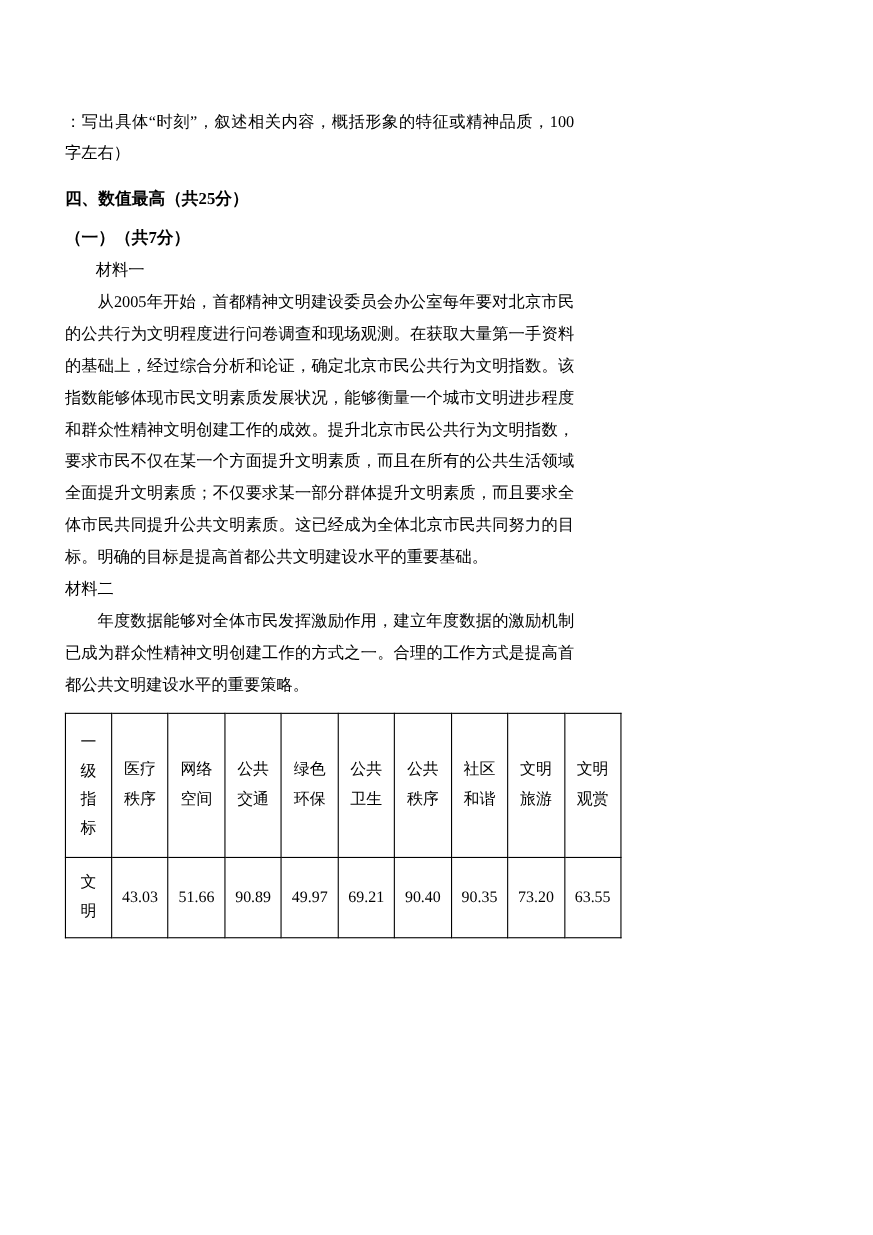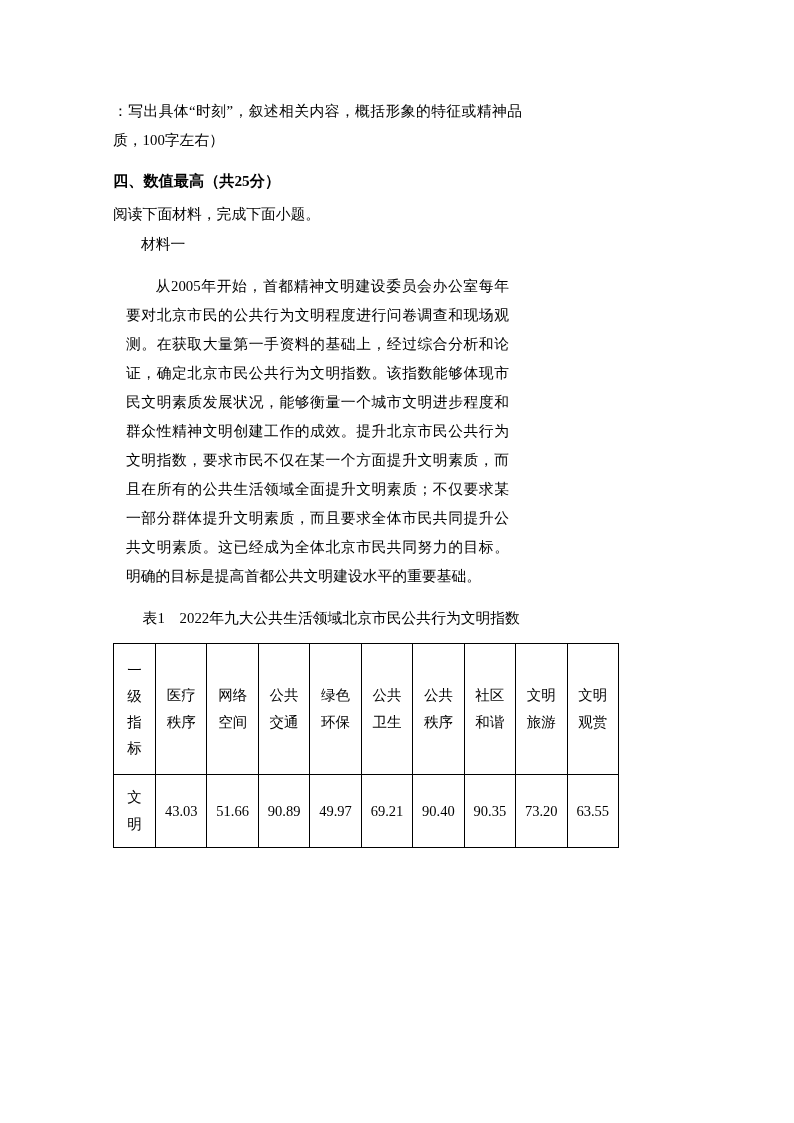--- a/index.html
+++ b/index.html
@@ -8,21 +8,21 @@
     width: 794px;
     height: 1123px;
     background: #ffffff;
     color: #000000;
     font-family: "Liberation Serif", "DejaVu Serif", serif;
   }
   .page {
     box-sizing: border-box;
     width: 636px;
     height: 1123px;
-    padding: 97px 114px 30px 113px;
+    padding: 97px 114px 30px 59px;
     background: #ffffff;
     overflow: hidden;
   }
   .line {
     font-size: 14.8px;
     line-height: 29px;
     text-align: justify;
     margin: 0;
   }
   .heading {
@@ -33,21 +33,21 @@
   }
   .sec-heading   { margin-top: 11px; }
   .sub-heading   { margin-top: 7px; }
   .instruction   { margin-top: 5px; }
   .mat-label     { margin-top: 1px; margin-left: 28px; }
   .para {
     font-size: 14.8px;
     line-height: 29px;
     text-align: justify;
     text-indent: 2em;
-    margin: 13px;
+    margin: 0;
   }
   .para + .para { margin-top: 2px; }
   .table-caption {
     font-size: 14.8px;
     line-height: 29px;
     margin: 6px 0 0 2em;
   }
   table.idx {
     border-collapse: collapse;
     table-layout: fixed;
@@ -76,32 +76,33 @@
 </style>
 </head>
 <body>
 
 <div class="page">
 
   <p class="line">：写出具体“时刻”，叙述相关内容，概括形象的特征或精神品质，100字左右）</p>
 
   <p class="heading sec-heading">四、数值最高（共25分）</p>
 
+  <p class="heading sub-heading">（一）（共7分）</p>
 
-  <p class="line instruction">阅读下面材料，完成下面小题。</p>
 
   <p class="line mat-label">材料一</p>
 
   <p class="para">从2005年开始，首都精神文明建设委员会办公室每年要对北京市民的公共行为文明程度进行问卷调查和现场观测。在获取大量第一手资料的基础上，经过综合分析和论证，确定北京市民公共行为文明指数。该指数能够体现市民文明素质发展状况，能够衡量一个城市文明进步程度和群众性精神文明创建工作的成效。提升北京市民公共行为文明指数，要求市民不仅在某一个方面提升文明素质，而且在所有的公共生活领域全面提升文明素质；不仅要求某一部分群体提升文明素质，而且要求全体市民共同提升公共文明素质。这已经成为全体北京市民共同努力的目标。明确的目标是提高首都公共文明建设水平的重要基础。</p>
 
+  <p class="line">材料二</p>
 
 
 
+  <p class="para">年度数据能够对全体市民发挥激励作用，建立年度数据的激励机制已成为群众性精神文明创建工作的方式之一。合理的工作方式是提高首都公共文明建设水平的重要策略。</p>
 
-  <p class="table-caption">表1　2022年九大公共生活领域北京市民公共行为文明指数</p>
 
   <table class="idx">
     <colgroup>
       <col style="width:42px">
       <col>
         <col>
         <col>
         <col>
         <col>
         <col>

